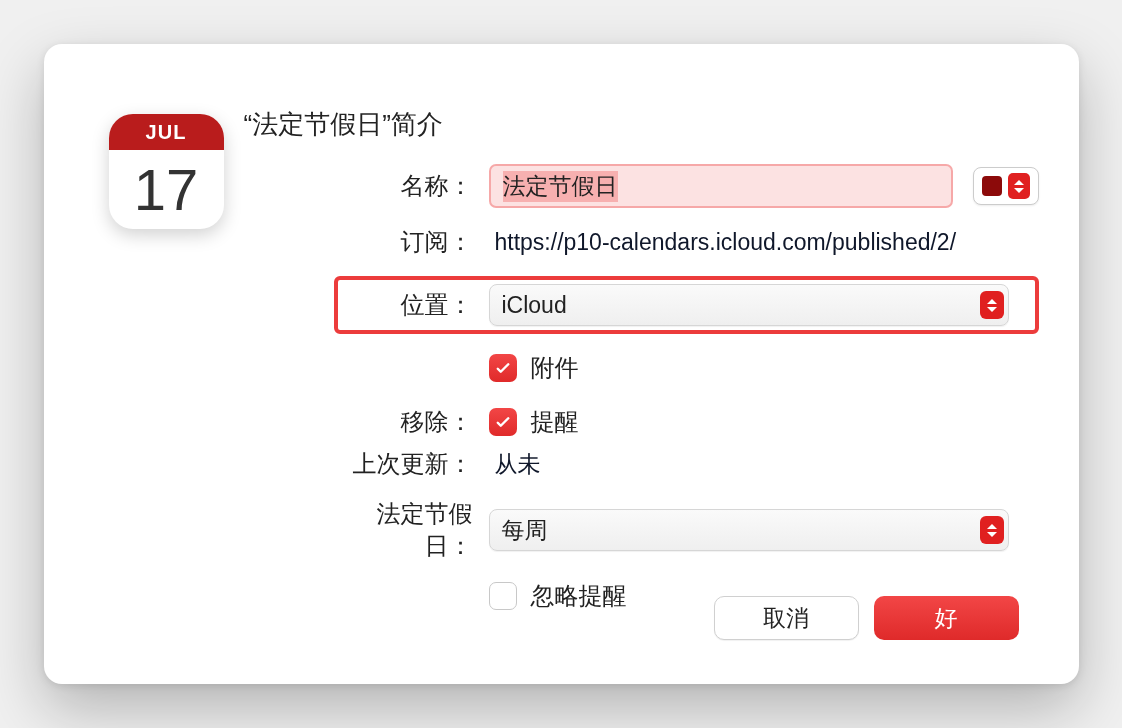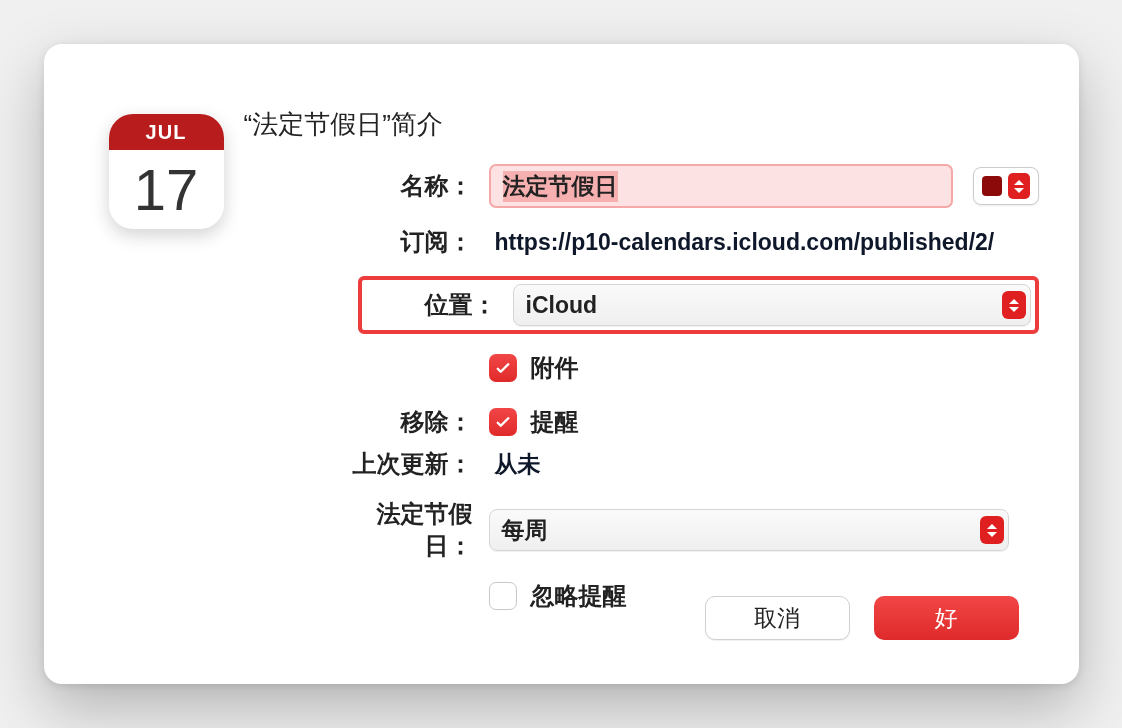--- a/index.html
+++ b/index.html
@@ -65,21 +65,20 @@
     .form {
       position: absolute;
       left: 290px;
       top: 120px;
       right: 40px;
     }
     .row {
       display: flex;
       align-items: center;
       margin-bottom: 18px;
-      font-weight: bold;
     }
     .row-label {
       width: 155px;
       text-align: right;
       font-size: 24px;
       color: #222;
       padding-right: 16px;
     }
     .row-content {
       flex: 1;
@@ -215,21 +214,21 @@
       width: 18px;
       height: 18px;
     }
     .check-row { margin-bottom: 10px; }
     .label-text { font-size: 24px; color: #222; }
     .buttons {
       position: absolute;
       right: 60px;
       bottom: 44px;
       display: flex;
-      gap: 24px;
+      gap: 15px;
     }
     .btn {
       width: 145px;
       height: 44px;
       border-radius: 10px;
       font-size: 23px;
       display: flex;
       align-items: center;
       justify-content: center;
       cursor: pointer;
@@ -273,21 +272,21 @@
       </div>
     </div>
 
     <div class="row">
       <div class="row-label">订阅：</div>
       <div class="row-content">
         <span class="sub-text">https://p10-calendars.icloud.com/published/2/</span>
       </div>
     </div>
 
-    <div class="highlight-box" style="margin-bottom:18px;margin-left:24px;">
+    <div class="highlight-box" style="margin-bottom:18px;">
       <div class="row" style="margin-bottom:0;">
         <div class="row-label" style="width:147px;">位置：</div>
         <div class="row-content" style="max-width:520px;">
           <div class="select">
             <span>iCloud</span>
             <div class="select-stepper"></div>
           </div>
         </div>
       </div>
     </div>

